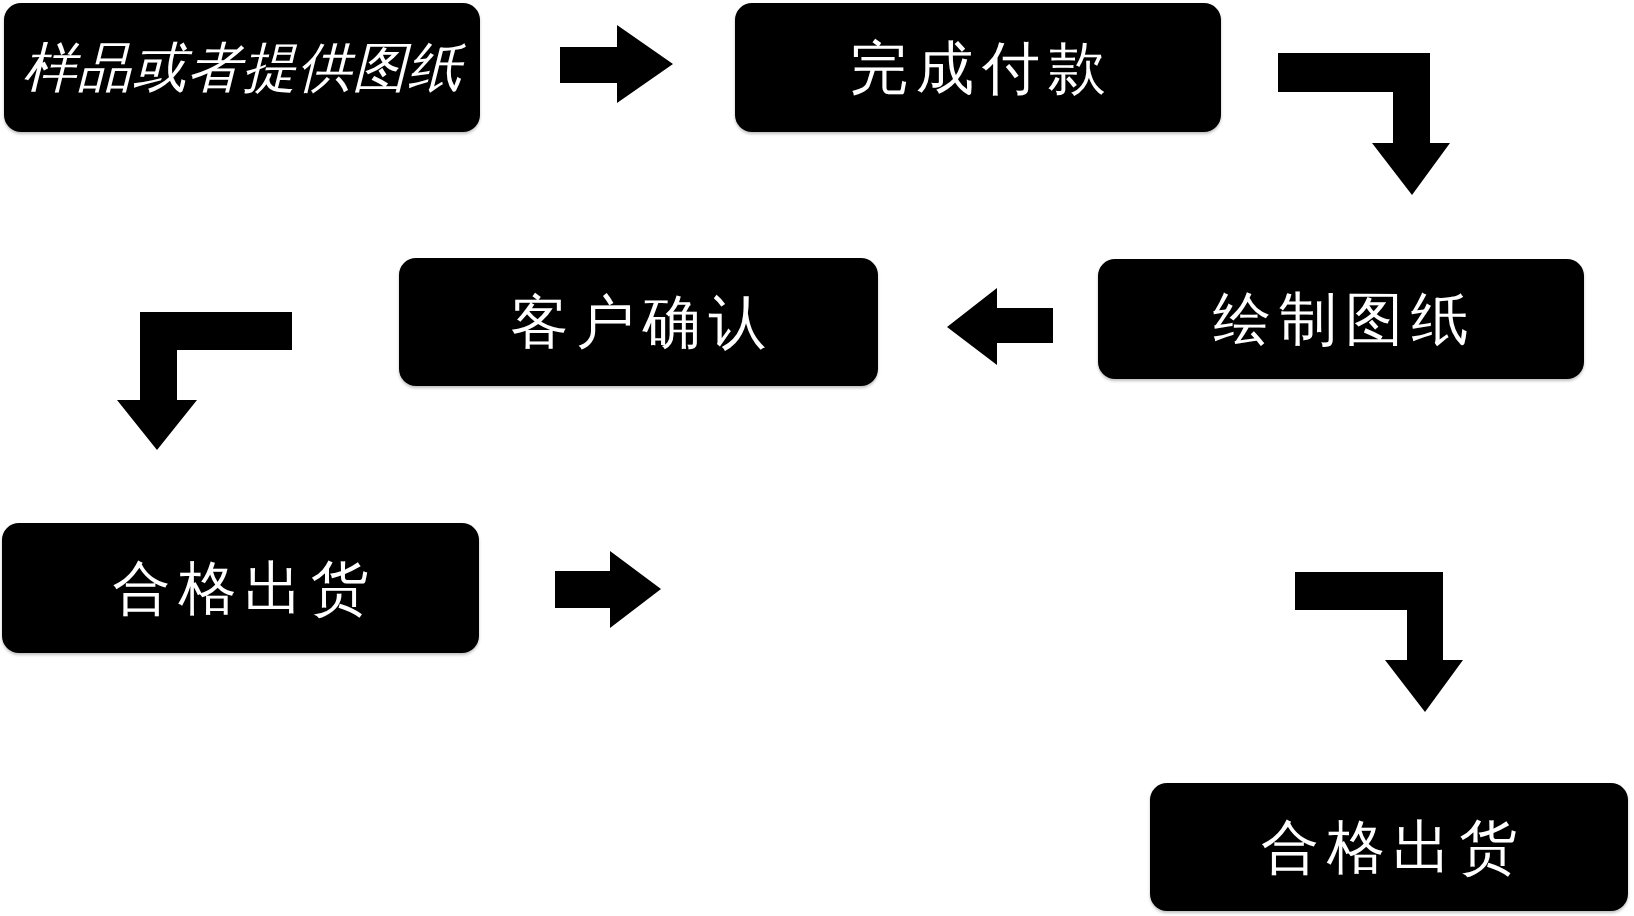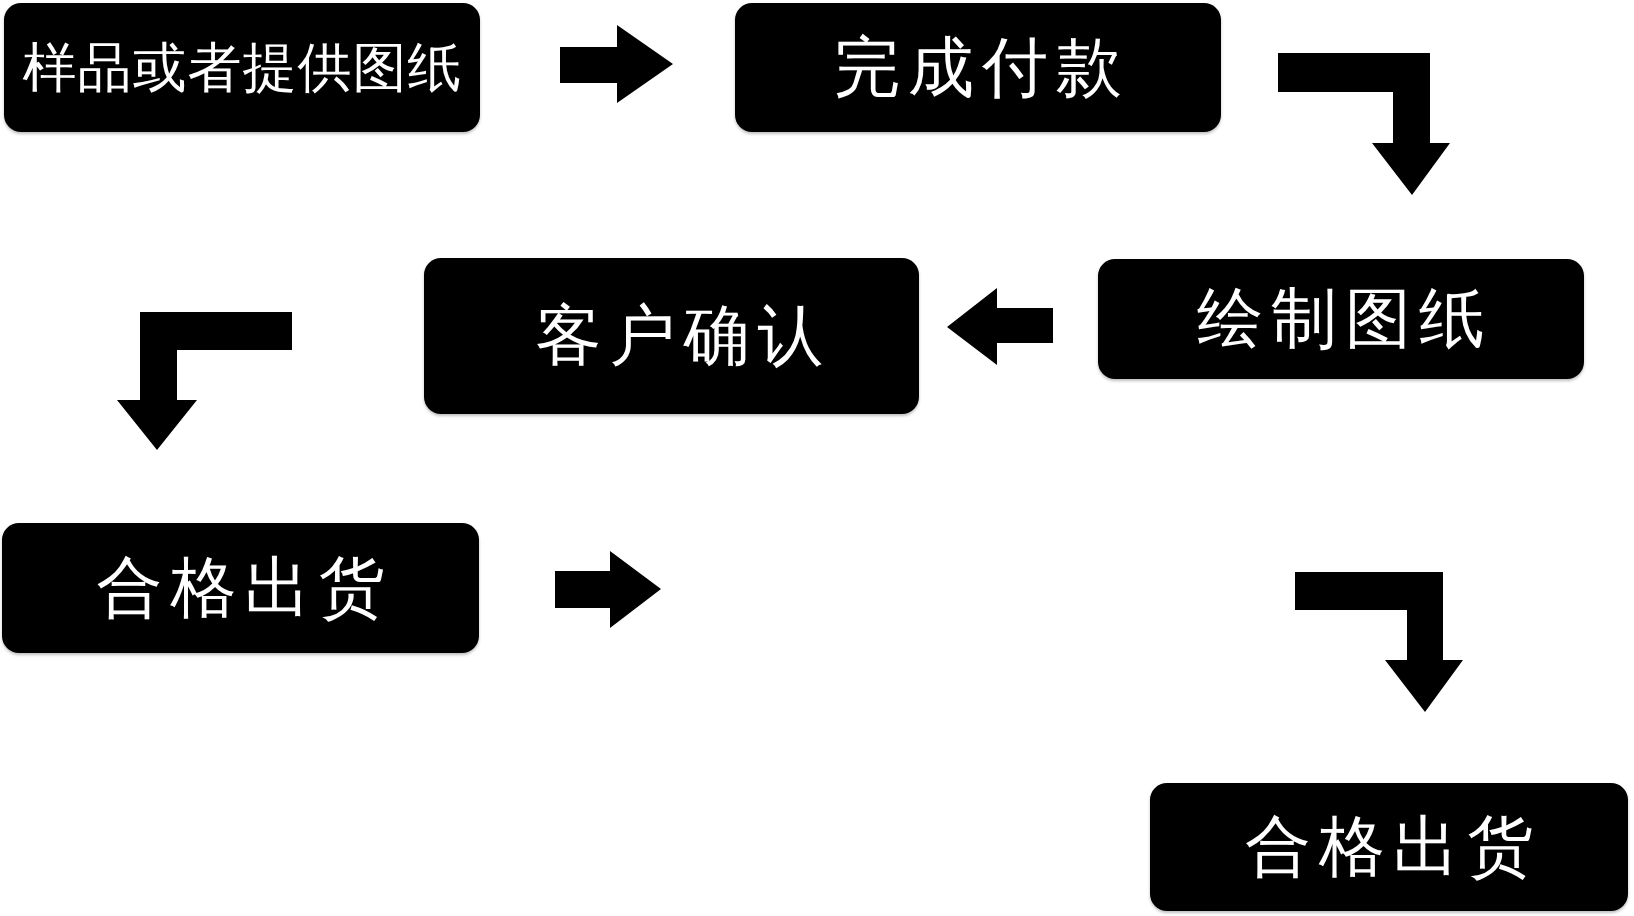--- a/index.html
+++ b/index.html
@@ -24,42 +24,43 @@
     align-items: center;
     justify-content: center;
     box-shadow: 0 2px 3px rgba(0,0,0,0.25);
   }
   .node .lbl {
     white-space: nowrap;
     font-weight: 500;
     line-height: 1;
   }
   .lbl-4 {
-    font-size: 66px;
+    font-size: 58px;
     letter-spacing: 8px;
     text-indent: 8px;
   }
   .lbl-8 {
     font-size: 54px;
     letter-spacing: 1px;
     text-indent: 1px;
+    font-style: italic;
   }
   .arrow {
     position: absolute;
     display: block;
   }
   .arrow polygon {
     fill: var(--arrow, #000000);
     stroke: none;
   }
   
   #n-sample      { left:   4px; top:   3px; width: 476px; height: 129px; }
   #n-payment     { left: 735px; top:   3px; width: 486px; height: 129px; }
   #n-drawing     { left:1098px; top: 259px; width: 486px; height: 120px; }
-  #n-confirm     { left: 424px; top: 258px; width: 479px; height: 156px; padding-left: 16px; }
+  #n-confirm     { left: 399px; top: 258px; width: 479px; height: 128px; }
   #n-production  { left:   2px; top: 523px; width: 477px; height: 130px; }
   #n-inspection  { left: 718px; top: 521px; width: 480px; height: 133px; }
   #n-shipment    { left:1150px; top: 783px; width: 478px; height: 128px; align-items: center; }
   
   #a-1 { left: 560px; top:  25px; }
   #a-2 { left:1278px; top:  53px; }
   #a-3 { left: 947px; top: 288px; }
   #a-4 { left: 117px; top: 312px; }
   #a-5 { left: 555px; top: 551px; }
   #a-6 { left:1295px; top: 572px; }

